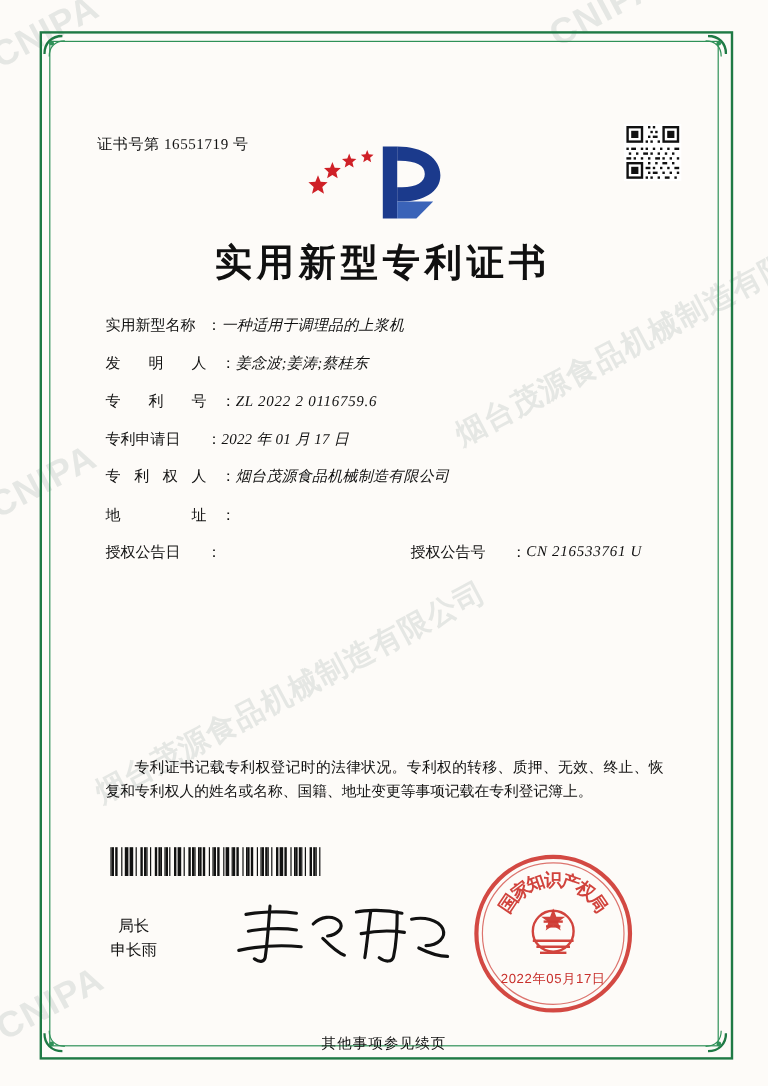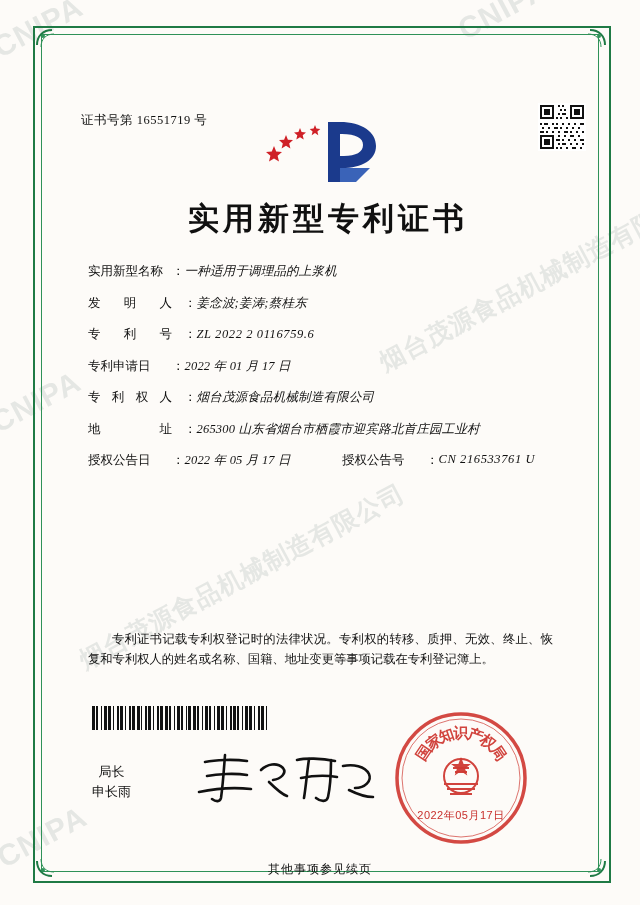--- a/index.html
+++ b/index.html
@@ -69,21 +69,20 @@
   .c-tl { left: 36px; top: 29px; }
   .c-tr { left: 572px; top: 29px; transform: scaleX(-1); }
   .c-bl { left: 36px; top: 843px; transform: scaleY(-1); }
   .c-br { left: 572px; top: 843px; transform: scale(-1,-1); }
 
   .content {
     position: absolute;
     left: 41px; top: 34px;
     width: 556px; height: 836px;
     z-index: 5;
-    padding-left: 18px;
   }
 
   
   .cert-no {
     position: absolute;
     left: 40px; top: 78px;
     font-size: 12.5px;
     letter-spacing: 0.5px;
     color: #111;
   }
@@ -404,28 +403,26 @@
 
       <div class="row">
         <span class="lbl spread">专利权人</span>
         <span class="colon">：</span>
         <span class="val">烟台茂源食品机械制造有限公司</span>
       </div>
 
       <div class="row">
         <span class="lbl spread">地址</span>
         <span class="colon">：</span>
-        <span class="val">265300  山东省烟台市栖霞市迎宾路北首庄园工业村</span>
       </div>
 
       <div class="row2">
         <span class="half-left">
           <span class="lbl">授权公告日</span>
           <span class="colon">：</span>
-          <span class="val">2022 年 05 月 17 日</span>
         </span>
         <span class="half-right">
           <span class="lbl-r">授权公告号</span>
           <span class="colon">：</span>
           <span class="val mono">CN 216533761 U</span>
         </span>
       </div>
 
     </div>
 

